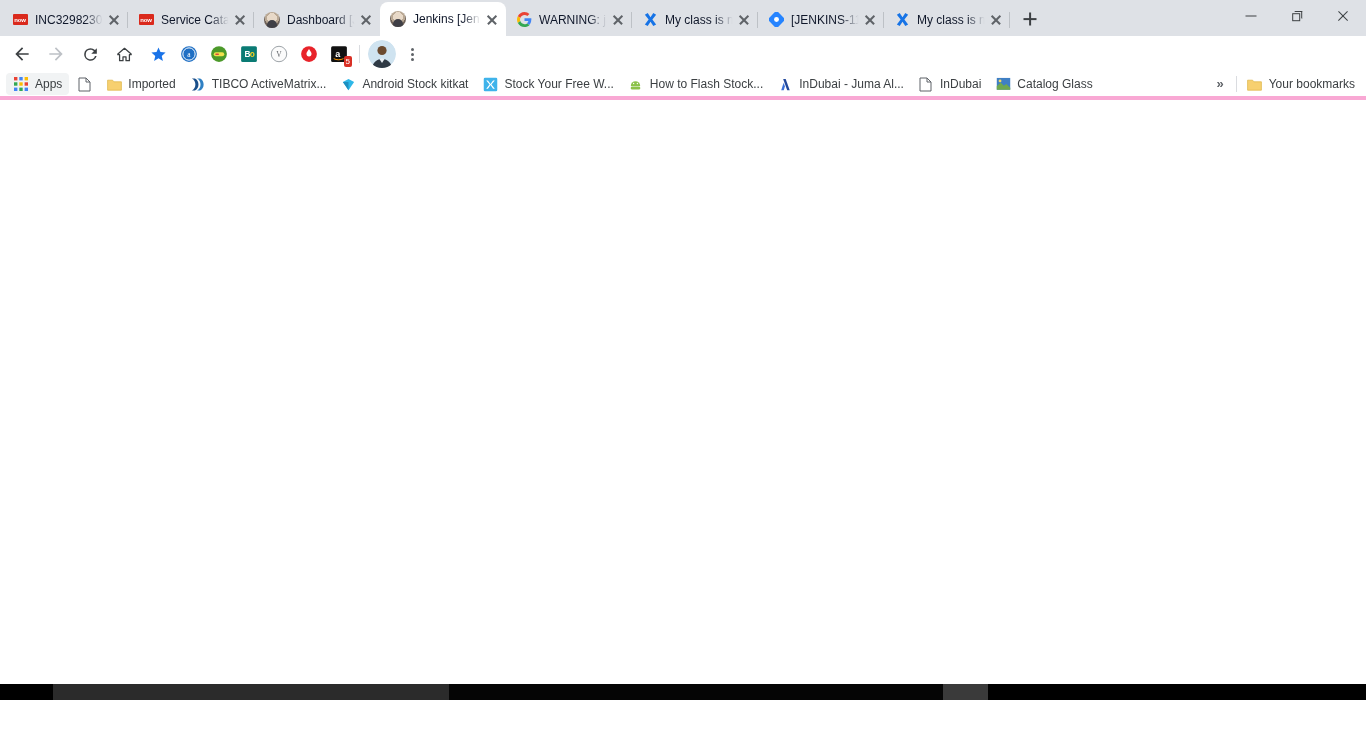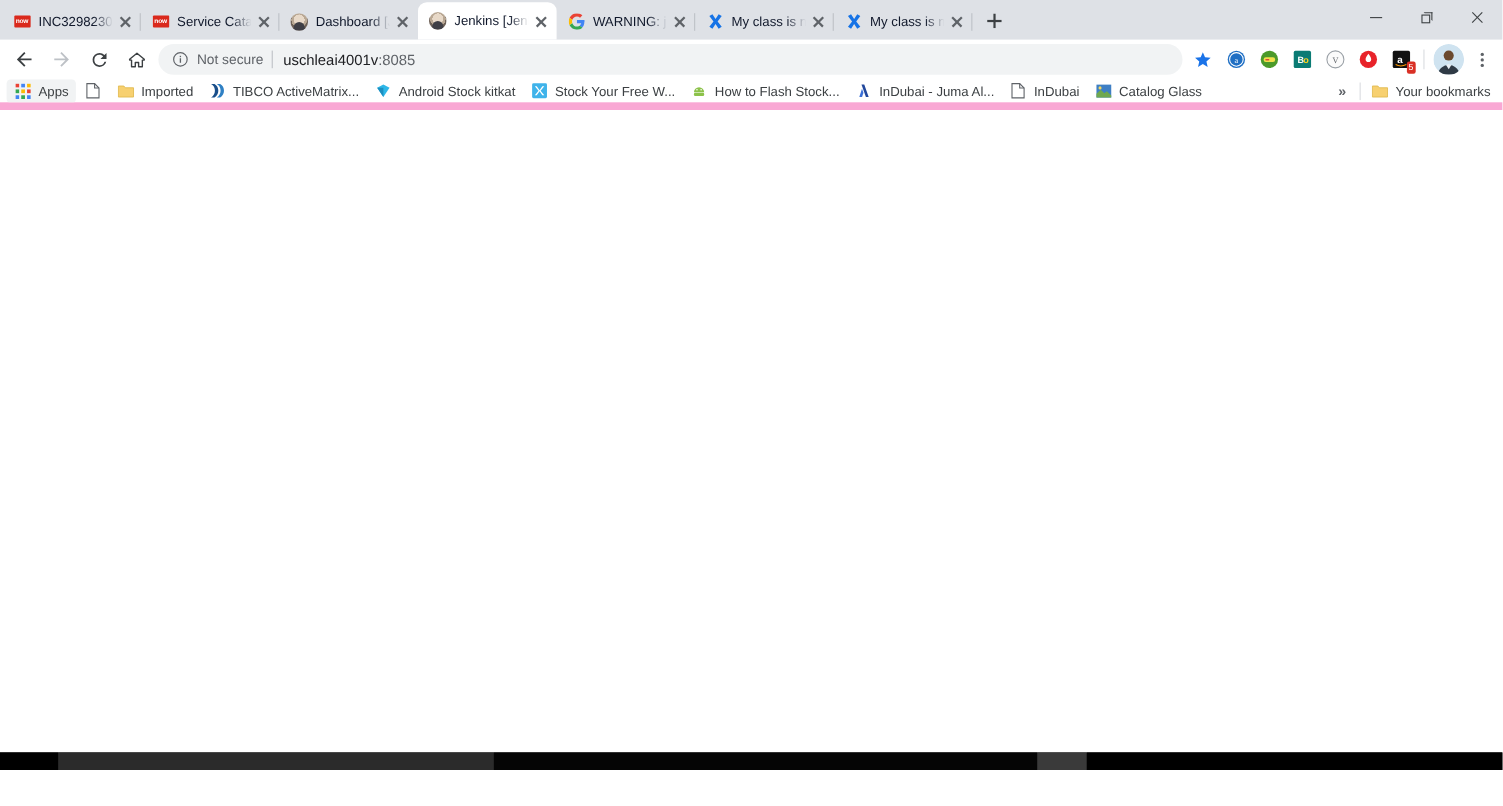--- a/index.html
+++ b/index.html
@@ -220,21 +220,21 @@
     background: #5f6368; margin: 1px 0; display: block;
   }
 
   
   .bookmarks {
     height: 28px;
     background: #ffffff;
     display: flex;
     align-items: center;
     padding: 0 4px 0 6px;
-    border-bottom: 7px solid #f9a8d4;
+    border-bottom: 4px solid #f9a8d4;
     overflow: hidden;
     position: relative;
   }
   .bm {
     display: flex; align-items: center;
     height: 22px;
     padding: 0 7px;
     border-radius: 4px;
     font-size: 12px;
     color: #3c4043;
@@ -362,20 +362,31 @@
       <div class="tab-fav">
         <svg width="15" height="15" viewBox="0 0 16 16">
           <path d="M2 2.8 L5 1 L8 5.6 L11 1 L14 2.8 L10 8 L14 13.2 L11 15 L8 10.4 L5 15 L2 13.2 L6 8 Z" fill="#1673E6"></path>
         </svg>
       </div>
       <div class="tab-title">My class is no</div>
       <div class="tab-close"></div>
       <div class="sep"></div>
     </div>
 
+    <div class="tab">
+      <div class="tab-fav">
+        <svg width="15" height="15" viewBox="0 0 16 16">
+          <rect x="1.2" y="1.2" width="13.6" height="13.6" rx="2.4" fill="#2684FF" transform="rotate(45 8 8)"></rect>
+          <circle cx="8" cy="8" r="2.6" fill="#ffffff"></circle>
+        </svg>
+      </div>
+      <div class="tab-title">[JENKINS-11</div>
+      <div class="tab-close"></div>
+      <div class="sep"></div>
+    </div>
 
     <div class="tab">
       <div class="tab-fav">
         <svg width="15" height="15" viewBox="0 0 16 16">
           <path d="M2 2.8 L5 1 L8 5.6 L11 1 L14 2.8 L10 8 L14 13.2 L11 15 L8 10.4 L5 15 L2 13.2 L6 8 Z" fill="#1673E6"></path>
         </svg>
       </div>
       <div class="tab-title">My class is no</div>
       <div class="tab-close"></div>
       <div class="sep"></div>
@@ -414,32 +425,20 @@
       <path d="M17.65 6.35A7.95 7.95 0 0 0 12 4a8 8 0 1 0 7.73 10h-2.08A6 6 0 1 1 12 6c1.66 0 3.14.69 4.22 1.78L13 11h7V4z" fill="#3c4043"></path>
     </svg>
   </div>
 
   <div class="navbtn">
     <svg width="19" height="19" viewBox="0 0 24 24">
       <path d="M12 4.2 3.6 11.3v.9h2.2v7.6h4.3v-4.9h3.8v4.9h4.3v-7.6h2.2v-.9z" fill="none" stroke="#3c4043" stroke-width="1.6" stroke-linejoin="round"></path>
     </svg>
   </div>
 
-  <div class="omnibox">
-    <div class="omni-info">
-      <svg width="16" height="16" viewBox="0 0 24 24">
-        <circle cx="12" cy="12" r="9.2" fill="none" stroke="#5f6368" stroke-width="1.6"></circle>
-        <rect x="11.1" y="10.4" width="1.8" height="6.2" fill="#5f6368"></rect>
-        <rect x="11.1" y="7.1" width="1.8" height="1.9" fill="#5f6368"></rect>
-      </svg>
-    </div>
-    <div class="omni-notsecure">Not secure</div>
-    <div class="omni-divider"></div>
-    <div class="omni-url"><span>uschleai4001v</span><span class="port">:8085</span></div>
-  </div>
 
   <div class="omni-star">
     <svg width="17" height="17" viewBox="0 0 24 24">
       <path d="M12 17.3 5.8 21l1.6-7L2 9.2l7.2-.6L12 2l2.8 6.6 7.2.6-5.4 4.8 1.6 7z" fill="#1a73e8"></path>
     </svg>
   </div>
 
   <div class="ext">
     <svg width="18" height="18" viewBox="0 0 24 24">
       <circle cx="12" cy="12" r="10.5" fill="#1f6fc4"></circle>

